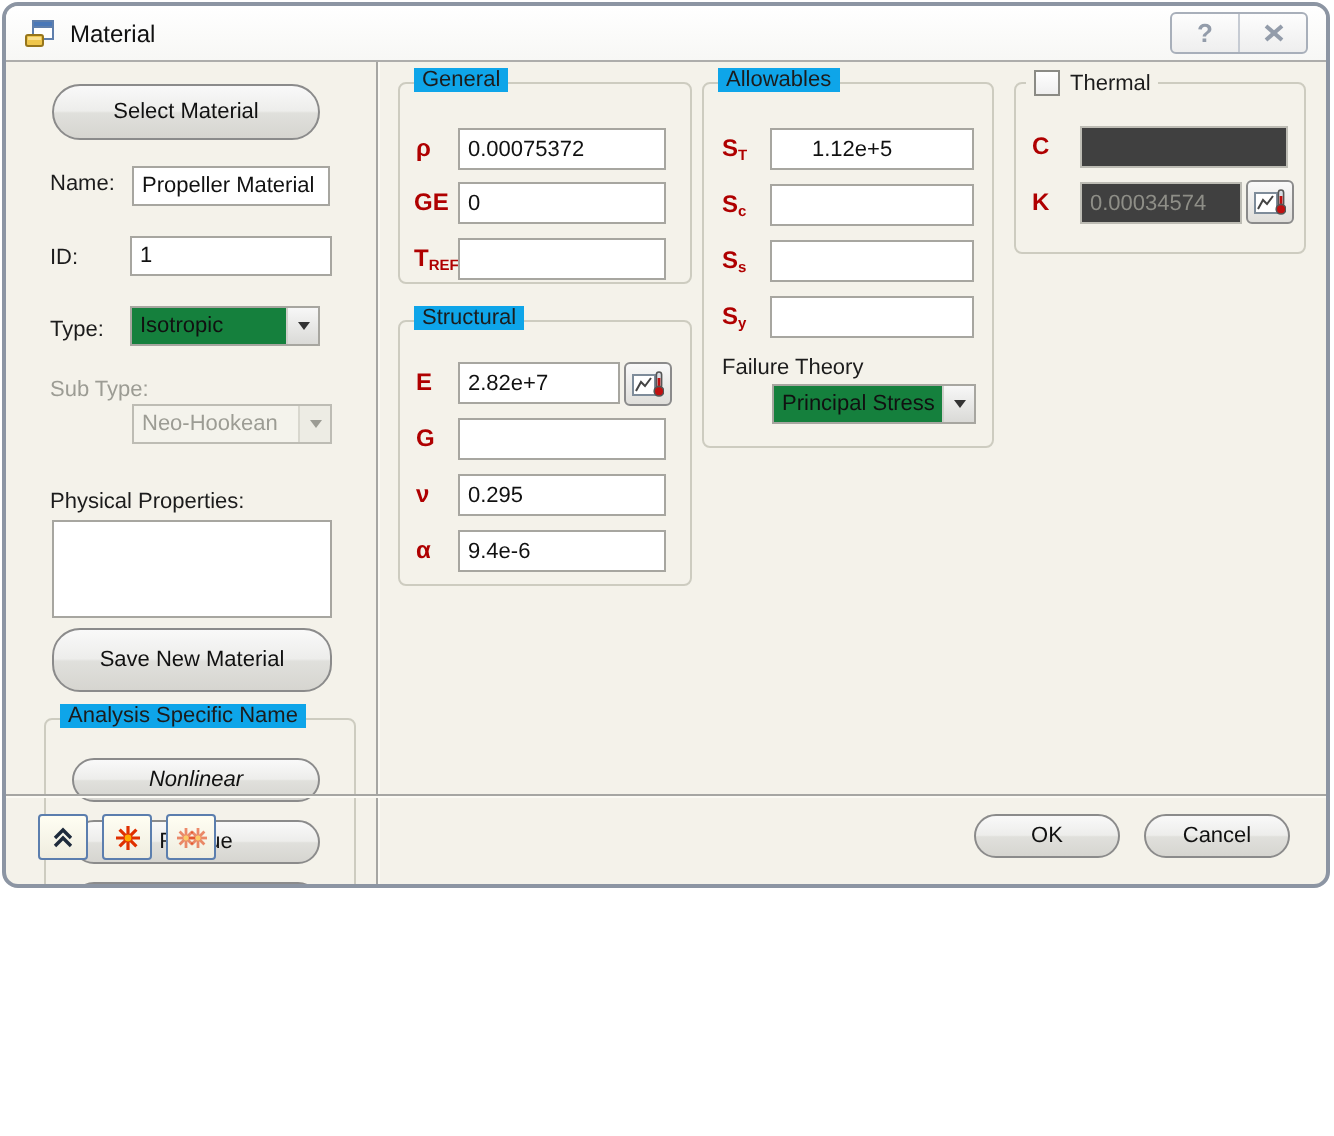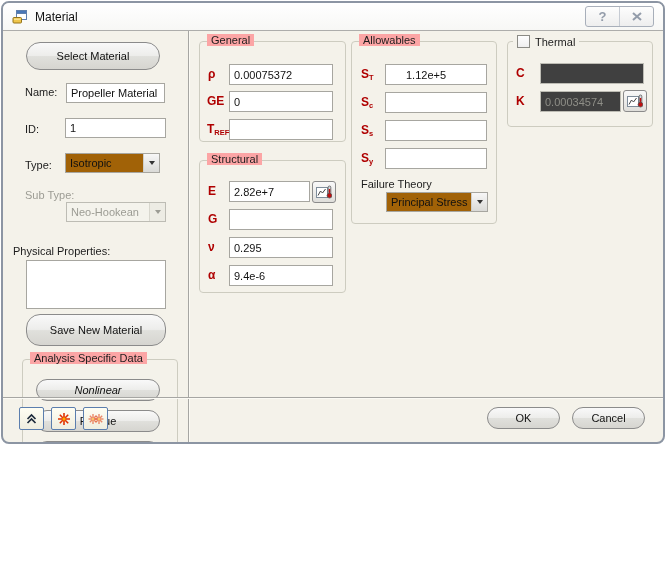--- a/index.html
+++ b/index.html
@@ -28,34 +28,34 @@
          font-size:11px; color:#111; display:flex; align-items:center; justify-content:center;
          font-family:inherit; padding:0; }
 
   .lbl { position:absolute; font-size:11px; color:#1c1c1c; white-space:nowrap; }
   .lbl.dis { color:#9C9C94; }
 
   .input { position:absolute; box-sizing:border-box; border:1px solid #A7A6A0; background:#FFFFFF;
            font-size:11px; font-family:inherit; padding:1px 4px; color:#111; outline:none; }
   .input.disabled { background:#404040; border-color:#BDBCB4; color:#8E8E87; }
 
-  .combo { position:absolute; box-sizing:border-box; border:1px solid #A7A6A0; background:#a16207;
+  .combo { position:absolute; box-sizing:border-box; border:1px solid #A7A6A0; background:#15803d;
            display:flex; align-items:center; }
   .combo .val { font-size:11px; padding-left:4px; flex:1; color:#111; white-space:nowrap; overflow:hidden; }
   .combo .dd { width:15px; align-self:stretch; background:linear-gradient(#F7F7F7,#DADAD7);
                border-left:1px solid #CFCFCA; display:flex; align-items:center; justify-content:center; }
   .tri { width:0; height:0; border-left:3.5px solid transparent; border-right:3.5px solid transparent;
          border-top:4px solid #333; }
   .combo.disabled { background:#F4F3EC; border-color:#BDBCB4; }
   .combo.disabled .val { color:#9C9C94; }
   .combo.disabled .dd { background:#EDECE4; border-left-color:#D8D7CE; }
   .combo.disabled .tri { border-top-color:#9C9C94; }
 
   .group { position:absolute; box-sizing:border-box; border:1px solid #CDCCC0; border-radius:4px; }
-  .gtitle { position:absolute; top:-8px; left:7px; background:#fca5a5; padding:0 4px; font-size:11px;
+  .gtitle { position:absolute; top:-8px; left:7px; background:#0ea5e9; padding:0 4px; font-size:11px;
             color:#1c1c1c; white-space:nowrap; }
   .gtitle-row { position:absolute; top:-7px; left:5px; background:#F4F2EA; padding:0 4px;
                 display:flex; align-items:center; gap:5px; }
 
   .plabel { position:absolute; color:#AF0000; font-weight:bold; font-size:12px; white-space:nowrap; }
   .plabel .sub { font-size:7.5px; vertical-align:-2px; }
 
   .fnbtn { position:absolute; box-sizing:border-box; width:24px; height:22px; border:1px solid #8B8B8B;
            border-radius:3px; background:linear-gradient(#F9F9F9,#DFDEDA);
            display:flex; align-items:center; justify-content:center; padding:0; }
@@ -123,27 +123,27 @@
       </div>
 
       <span class="lbl dis" style="left:22px; top:158px;">Sub Type:</span>
       <div class="combo disabled" style="left:63px; top:171px; width:100px; height:20px;">
         <span class="val">Neo-Hookean</span>
         <span class="dd">
             <span class="tri"></span>
           </span>
       </div>
 
-      <span class="lbl" style="left:10px; top:214px;">Physical Properties:</span>
+      <span class="lbl" style="left:22px; top:214px;">Physical Properties:</span>
       <div class="listbox" style="left:23px; top:229px; width:140px; height:49px;"></div>
 
       <button class="btn" style="left:23px; top:283px; width:140px; height:32px;">Save New Material</button>
 
       <div class="group" style="left:19px; top:328px; width:156px; height:117px;">
-        <span class="gtitle">Analysis Specific Data</span>
+        <span class="gtitle">Analysis Specific Name</span>
         <button class="btn" style="left:13px; top:19px; width:124px; height:22px;font-style:italic;">Nonlinear</button>
         <button class="btn" style="left:13px; top:50px; width:124px; height:22px;">Fatigue</button>
         <button class="btn" style="left:13px; top:81px; width:124px; height:22px;">PPFA</button>
       </div>
 
       <div class="group" style="left:196px; top:10px; width:147px; height:101px;">
         <span class="gtitle">General</span>
         <span class="plabel" style="left:8px; top:25px;"><span>ρ</span><span class="sub"></span></span>
         <input class="input" style="left: 29px; top: 22px; width: 104px; height: 21px;" value="0.00075372">
         <span class="plabel" style="left:7px; top:52px;"><span>GE</span><span class="sub"></span></span>

